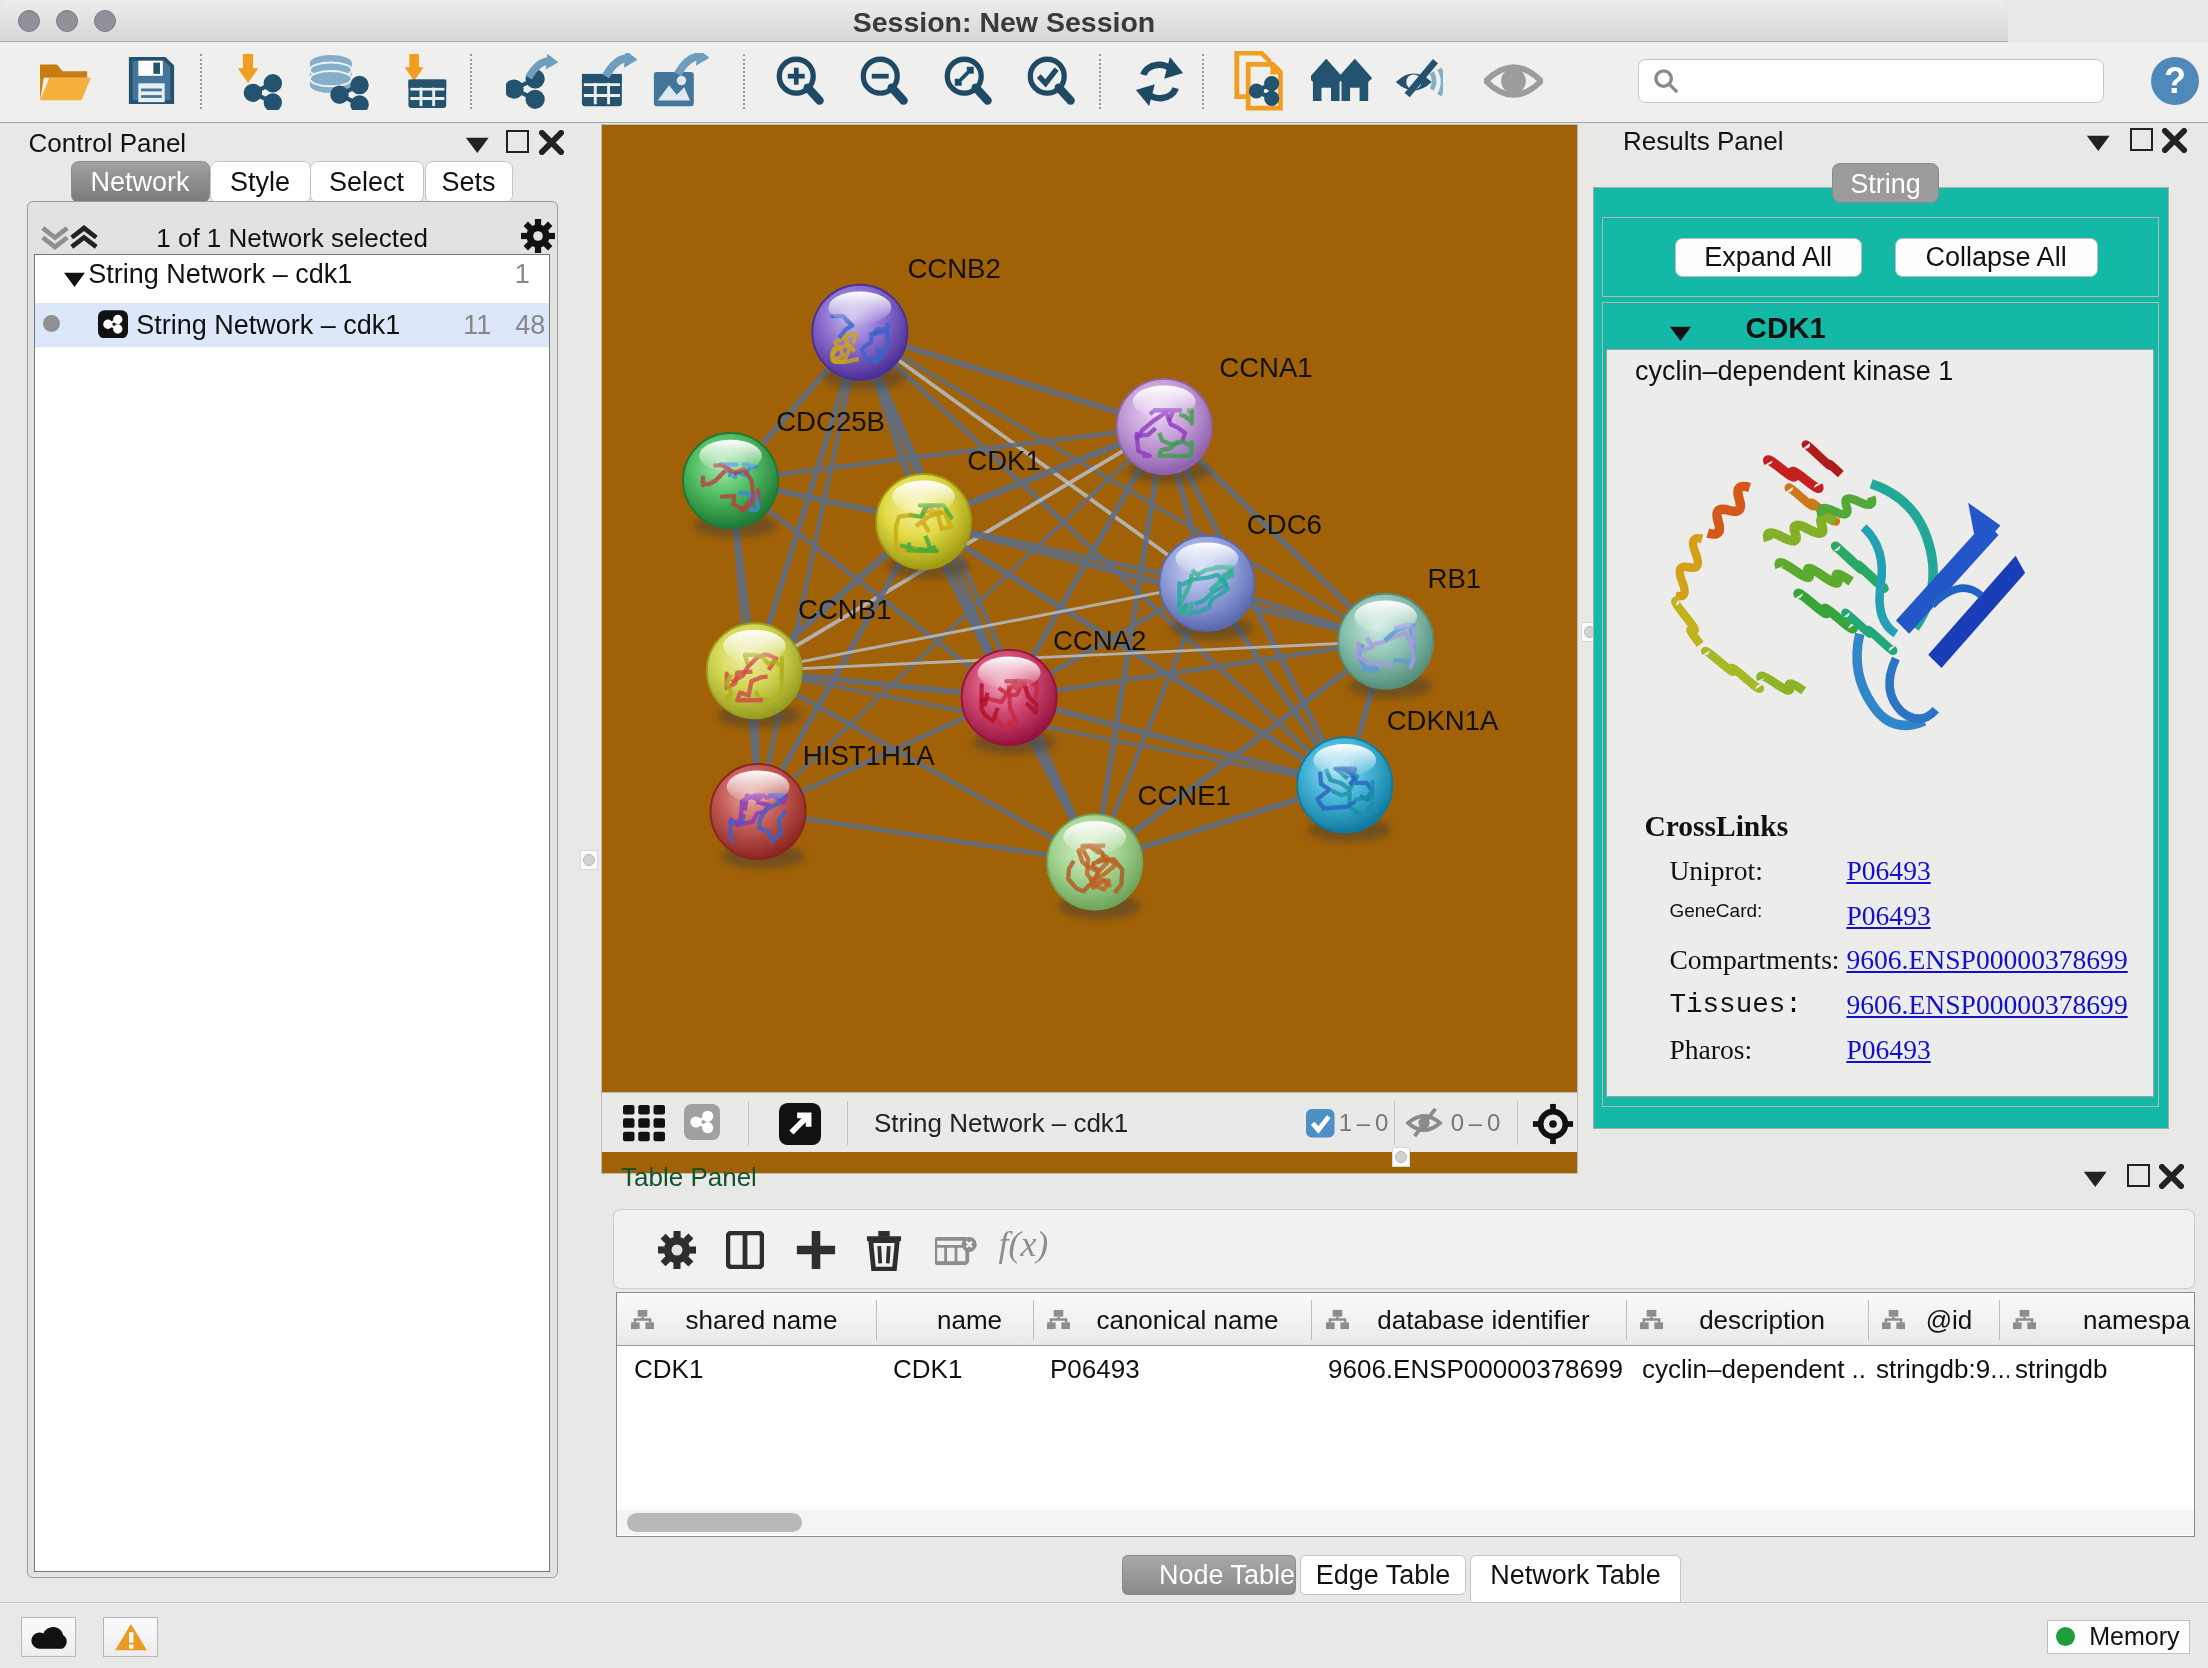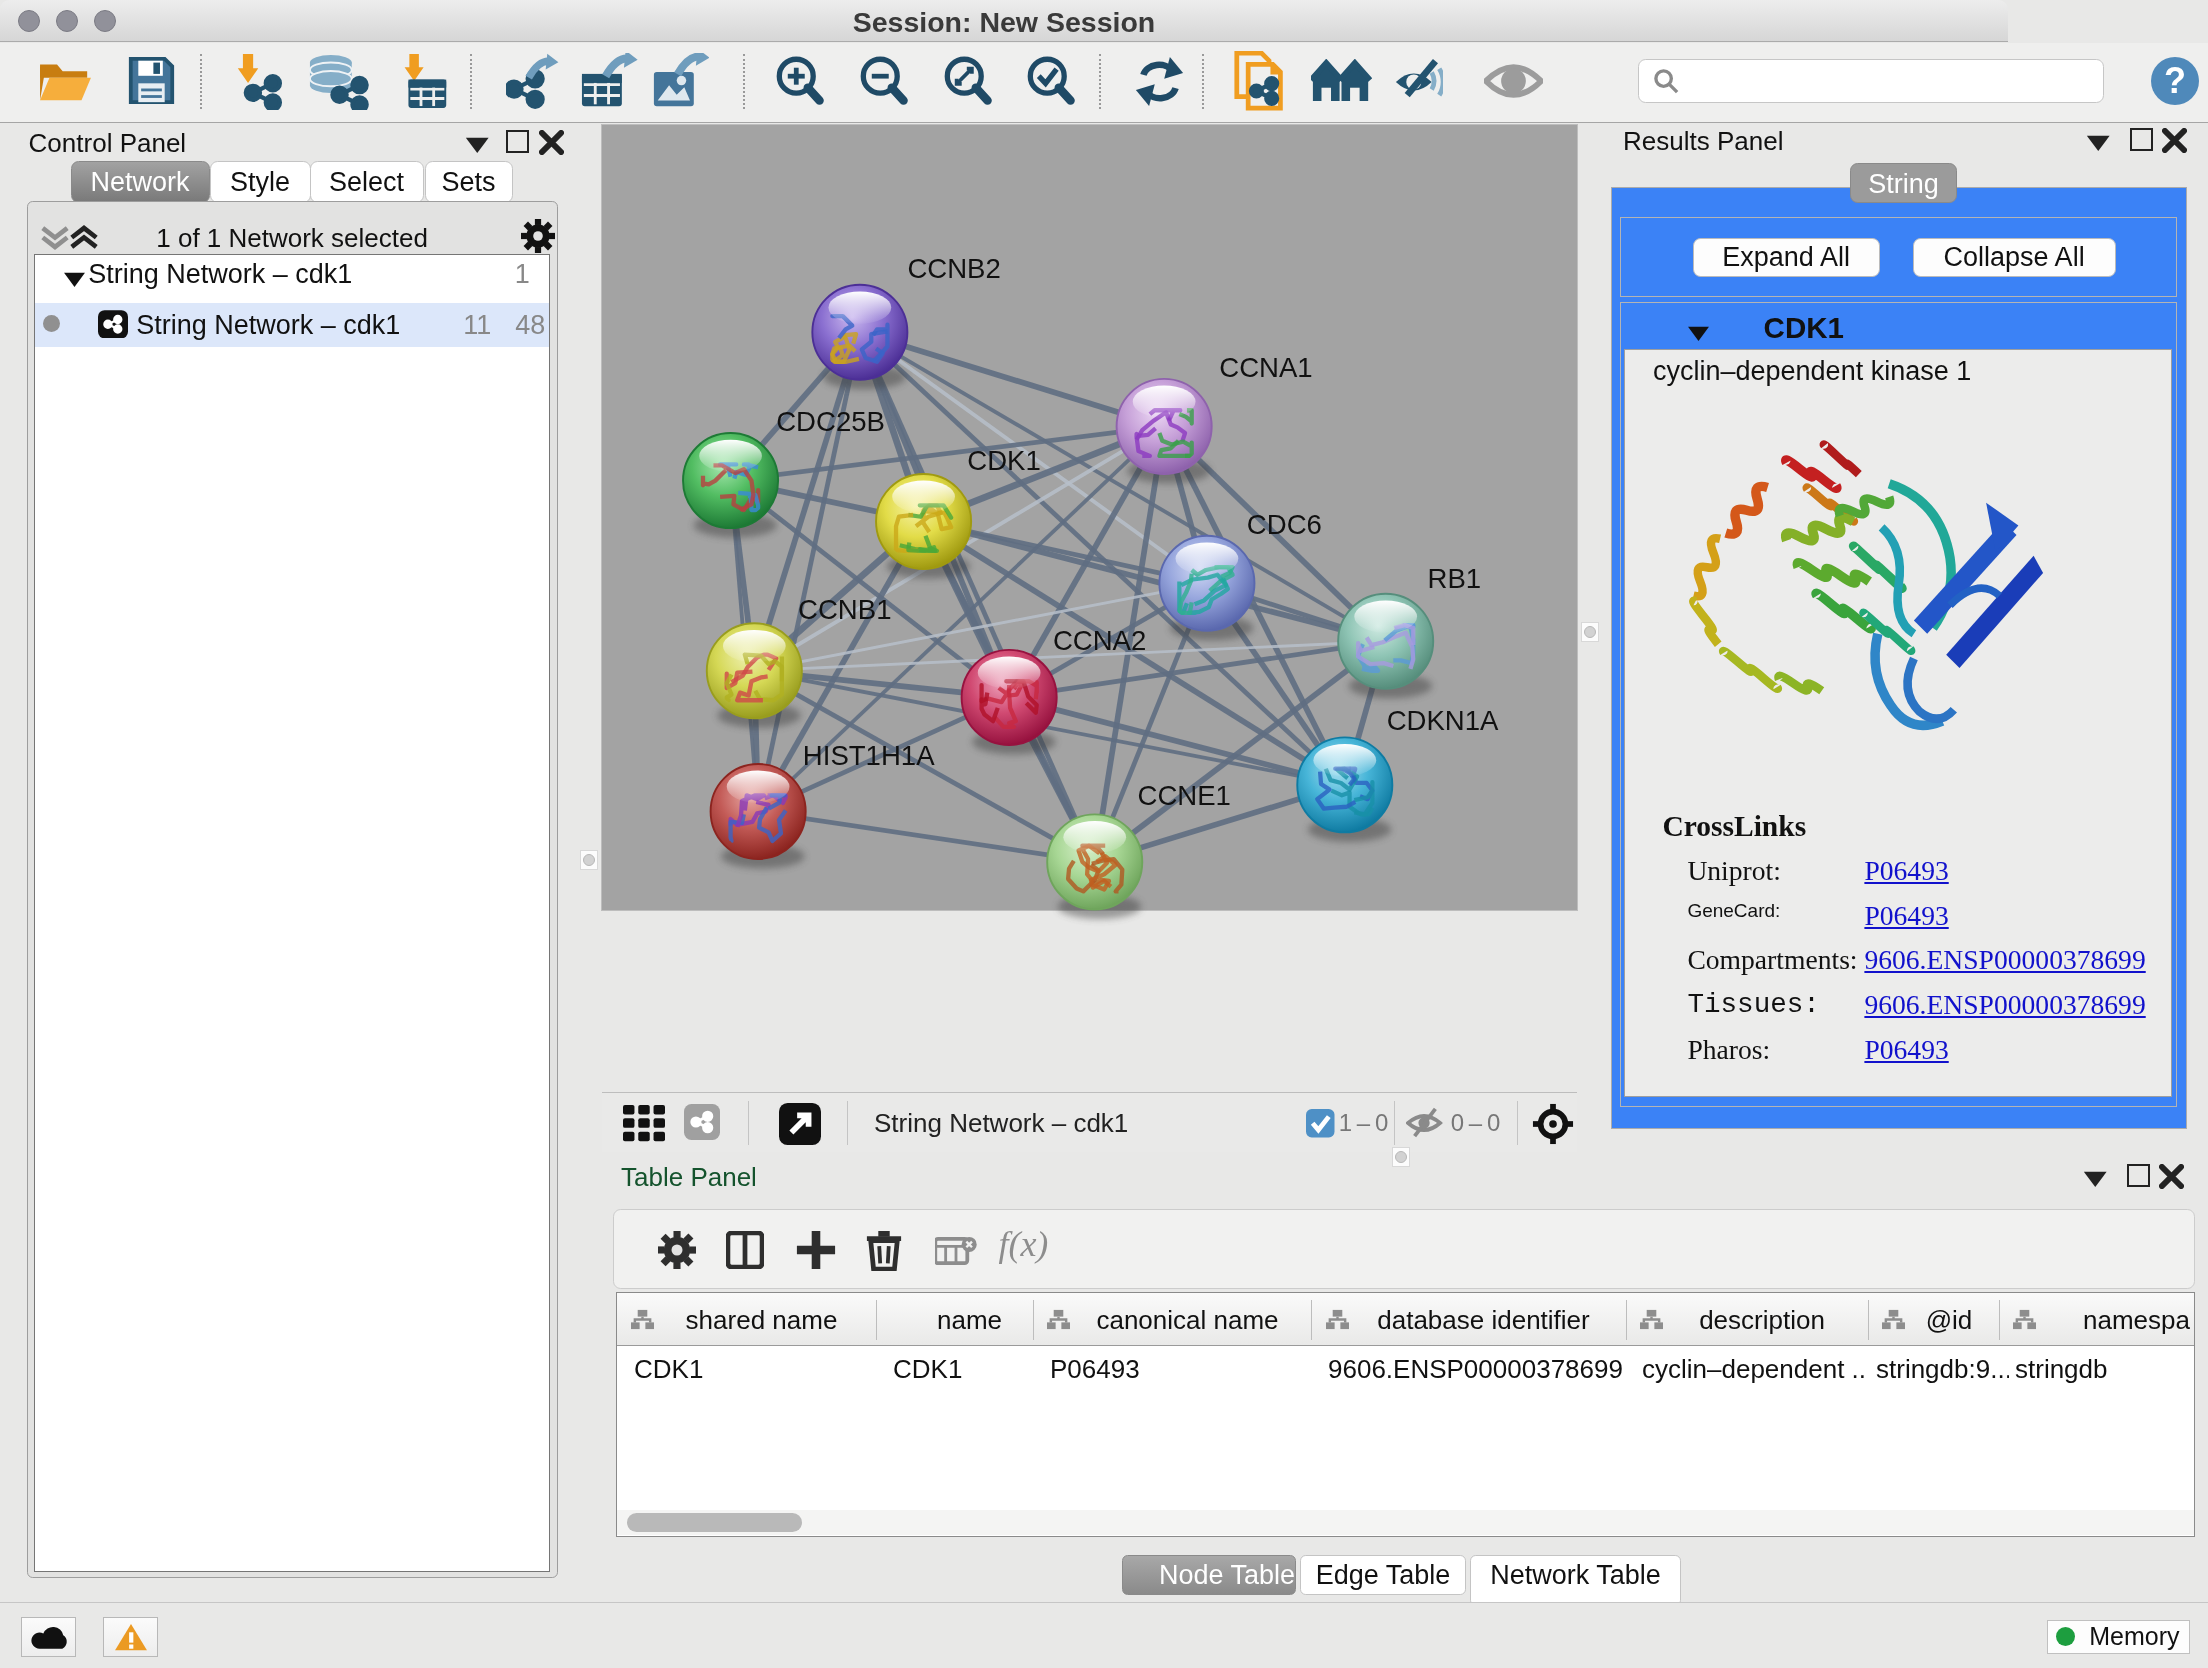--- a/index.html
+++ b/index.html
@@ -209,21 +209,21 @@
               <circle cx="21.1" cy="20.1" r="3.74"></circle>
             </g>
           </svg>
           <div class="abs" style="left:101px;top:6.7px;font-size:27px;color:#111;">String Network – cdk1</div>
           <div class="abs" style="left:418px;top:6.7px;width:38px;text-align:right;font-size:27px;color:#888;">11</div>
           <div class="abs" style="left:472px;top:6.7px;width:38px;text-align:right;font-size:27px;color:#888;">48</div>
         </div>
 </div>
 </div>
 </div>
-<div class="abs" style="left:601px;top:124px;width:977px;height:787px;background:#a3a3a3;border:1px solid #bdbdbd;">
+<div class="abs" style="left:601px;top:124px;width:977px;height:1050px;background:#a16207;border:1px solid #bdbdbd;">
 <svg width="975" height="967" viewBox="0 0 1025 1017" style="position:absolute;left:0;top:0;">
 <defs>
 <radialGradient id="gCCNB2" cx="0.42" cy="0.34" r="0.72">
           <stop offset="0" stop-color="#cbb9ef"></stop>
           <stop offset="0.45" stop-color="#8a6fd0"></stop>
           <stop offset="0.92" stop-color="#4c2f96"></stop>
           <stop offset="1" stop-color="#4c2f96"></stop>
         </radialGradient>
 <radialGradient id="gCCNA1" cx="0.42" cy="0.34" r="0.72">
           <stop offset="0" stop-color="#ecd8f4"></stop>
@@ -590,21 +590,21 @@
 <div class="abs" style="left:1395px;top:1151px;width:12.4px;height:12.4px;border-radius:50%;background:#d2d2d2;border:1px solid #b8b8b8;"></div>
 <div class="abs" style="left:1586px;top:124px;width:614px;height:1036px;">
 <div class="abs" style="left:37px;top:1.9px;font-size:26px;color:#111;">Results Panel</div>
 <svg class="abs" style="left:498px;top:7.6px;" width="28.5" height="21" viewBox="0 0 30 22">
       <path d="M3 4 L27 4 L15 20 Z" fill="#222"></path>
     </svg>
 <div class="abs" style="left:544px;top:3.8px;width:23px;height:23px;border:2.9px solid #222;"></div>
 <svg class="abs" style="left:576px;top:3.8px;" width="25" height="25" viewBox="0 0 26 26">
       <path d="M3 3 L23 23 M23 3 L3 23" stroke="#222" stroke-width="6" stroke-linecap="round"></path>
     </svg>
-<div class="abs" style="left:25px;top:63px;width:576px;height:942px;background:#3b82f6;border:1.9px solid #ababab;">
+<div class="abs" style="left:7px;top:63px;width:576px;height:942px;background:#14b8a6;border:1.9px solid #ababab;">
 <div class="abs" style="left:238px;top:-25px;width:107px;height:40px;background:#9b9b9b;border:1px solid #8a8a8a;border-radius:7.6px;color:#fff;font-size:27px;text-align:center;line-height:40px;">String</div>
 <div class="abs" style="left:7.6px;top:28.5px;width:557px;height:80px;border:1.9px solid #b4b4b4;">
 <div class="abs" style="left:72px;top:20px;width:187px;height:39px;background:#fdfdfd;border:1px solid #bbb;border-radius:7.6px;font-size:27px;text-align:center;line-height:37px;color:#111;">Expand All</div>
 <div class="abs" style="left:292px;top:20px;width:203px;height:39px;background:#fdfdfd;border:1px solid #bbb;border-radius:7.6px;font-size:27px;text-align:center;line-height:37px;color:#111;">Collapse All</div>
 </div>
 <div class="abs" style="left:7.6px;top:114px;width:557px;height:805px;border:1.9px solid #b4b4b4;">
 <svg class="abs" style="left:65px;top:21px;" width="25" height="19" viewBox="0 0 26 20">
           <path d="M2 3 L24 3 L13 18 Z" fill="#111"></path>
         </svg>
 <div class="abs" style="left:143px;top:7.6px;font-size:29.5px;font-weight:bold;color:#111;">CDK1</div>

